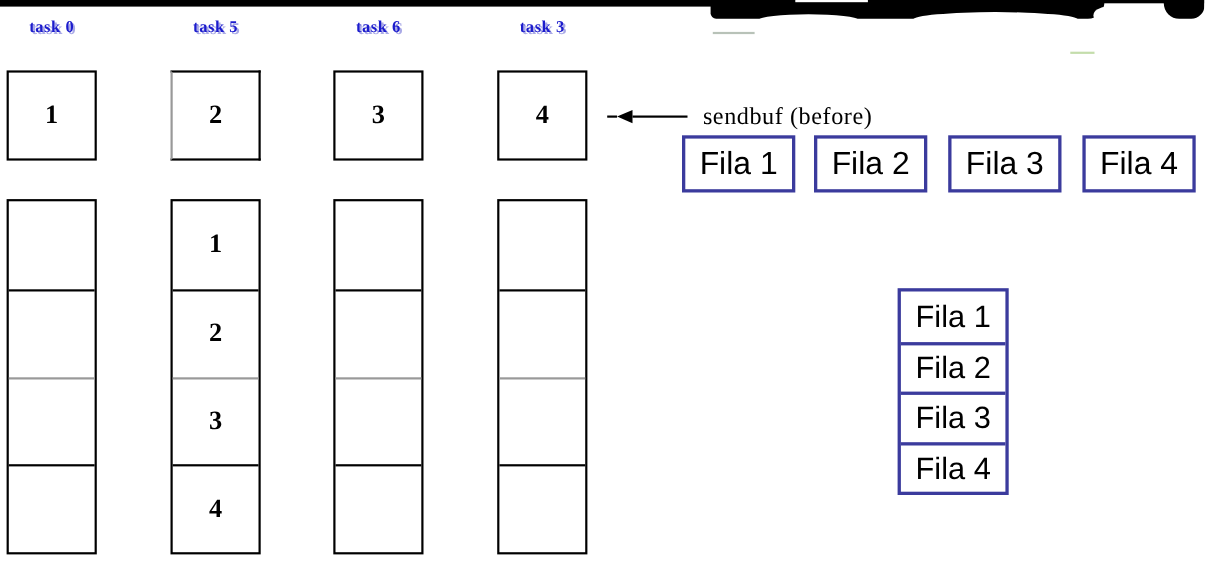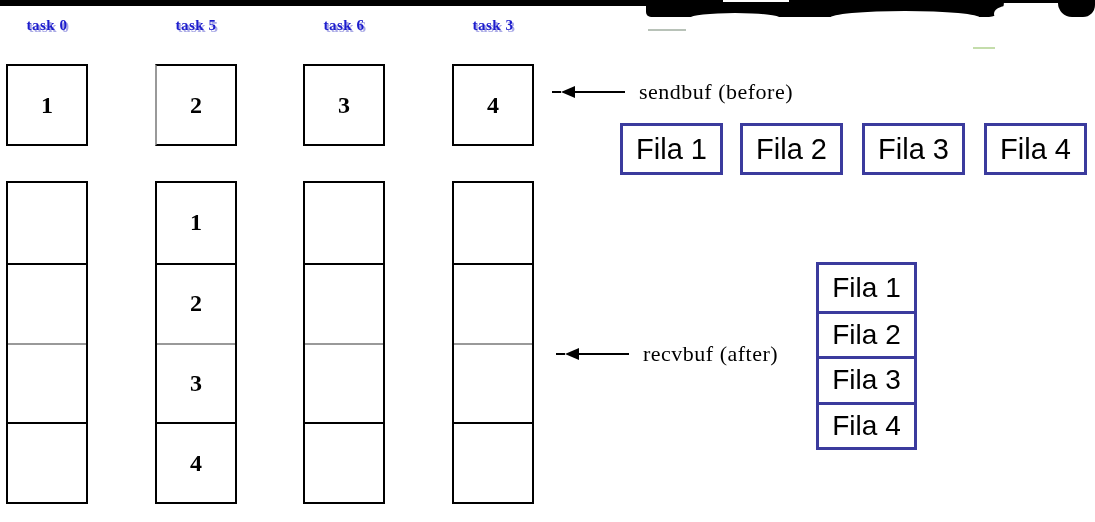--- a/index.html
+++ b/index.html
@@ -112,33 +112,27 @@
     <div class="recv-cell"></div>
     <div class="recv-cell"></div>
   </div>
   <div class="recv-col" style="left:452px">
     <div class="recv-cell"></div>
     <div class="recv-cell"></div>
     <div class="recv-cell"></div>
     <div class="recv-cell"></div>
   </div>
 
-  <div class="annot" style="left:552px;top:80px">
+  <div class="annot" style="left:552px;top:94px">
     <span class="stub"></span>
     <span class="head"></span>
     <span class="shaft"></span>
     <span class="annot-text">sendbuf (before)</span>
   </div>
 
-  <div class="annot" style="left:556px;top:342px">
-    <span class="stub"></span>
-    <span class="head"></span>
-    <span class="shaft"></span>
-    <span class="annot-text">recvbuf (after)</span>
-  </div>
 
   <div class="fila-box" style="left:620px">Fila 1</div>
   <div class="fila-box" style="left:740px">Fila 2</div>
   <div class="fila-box" style="left:862px">Fila 3</div>
   <div class="fila-box" style="left:984px">Fila 4</div>
 
   <div class="fila-stack">
     <div class="fila-stack-cell">Fila 1</div>
     <div class="fila-stack-cell">Fila 2</div>
     <div class="fila-stack-cell">Fila 3</div>

